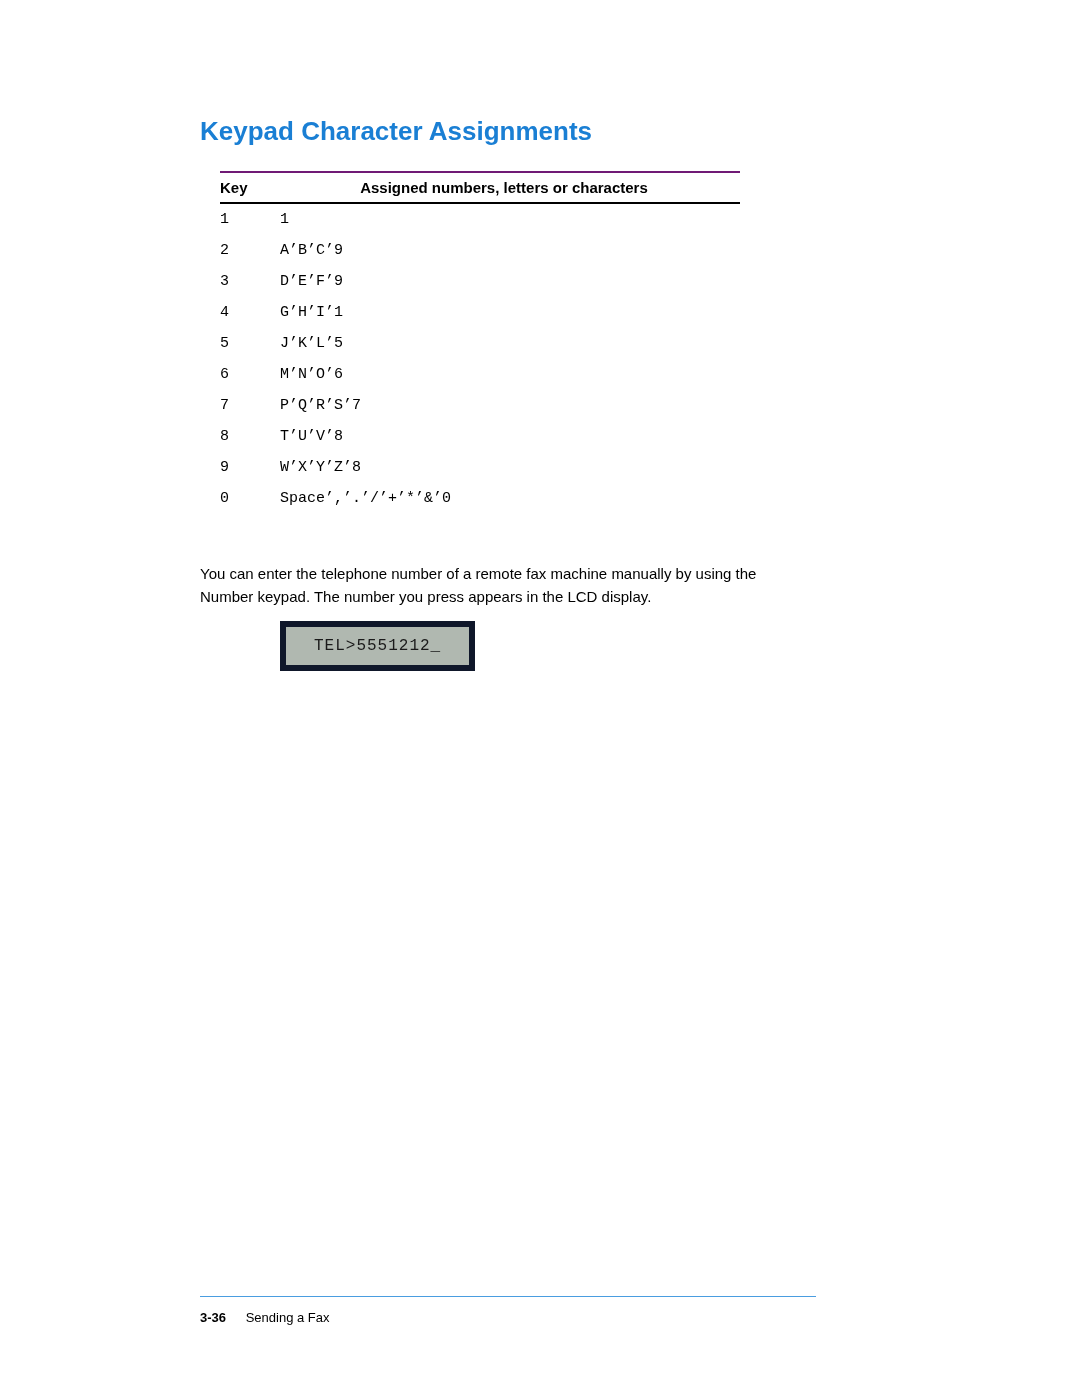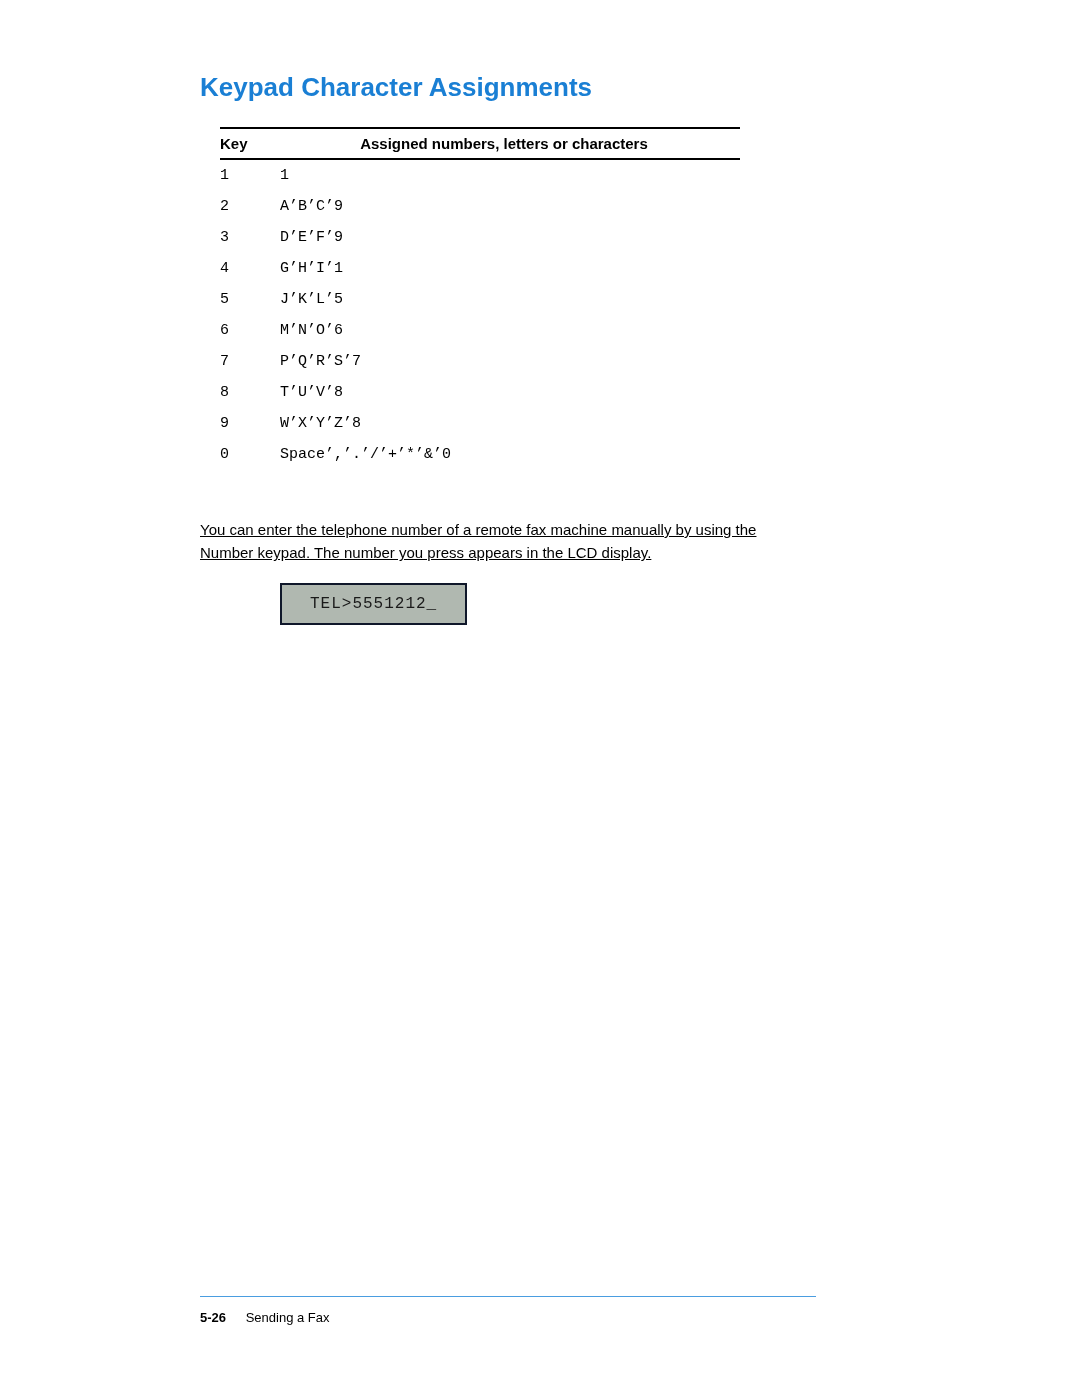--- a/index.html
+++ b/index.html
@@ -12,21 +12,21 @@
       background: #ffffff;
       font-family: 'Times New Roman', Times, serif;
       width: 1080px;
       min-height: 1397px;
       position: relative;
     }
 
     .page {
       width: 1016px;
       min-height: 1397px;
-      padding: 72px 200px 80px 200px;
+      padding: 116px 200px 80px 200px;
       position: relative;
     }
 
     .section-title {
       color: #1a7fd4;
       font-size: 26px;
       font-weight: bold;
       font-family: Arial, sans-serif;
       margin-bottom: 24px;
     }
@@ -35,21 +35,21 @@
       margin-bottom: 48px;
     }
 
     table {
       border-collapse: collapse;
       width: 520px;
       margin-left: 20px;
     }
 
     thead tr {
-      border-top: 2px solid #000000;
+      border-top: 2px solid #701a75;
       border-bottom: 2px solid #000;
     }
 
     thead th {
       font-family: Arial, sans-serif;
       font-weight: bold;
       font-size: 15px;
       padding: 6px 12px 6px 0;
       text-align: center;
     }
@@ -75,29 +75,28 @@
 
     .section-entering {
       margin-top: 16px;
     }
 
     .body-text {
       font-family: Arial, sans-serif;
       font-size: 15px;
       line-height: 1.55;
       color: #000;
-      margin-bottom: 18px;
+      margin-bottom: 12px;
       max-width: 600px;
-      text-decoration: underline;
     }
 
     .lcd-display {
       display: inline-block;
       background: #b0b8b0;
-      border: 2px solid #0f172a;
+      border: 6px solid #0f172a;
       padding: 10px 28px;
       font-family: 'Courier New', Courier, monospace;
       font-size: 16px;
       color: #1a1a1a;
       letter-spacing: 1px;
       margin-left: 80px;
     }
 
     .footer-rule {
       position: absolute;
@@ -183,17 +182,17 @@
 
   <div class="section-entering">
 
     <p class="body-text">You can enter the telephone number of a remote fax machine manually by using the Number keypad.  The number you press appears in the LCD display.</p>
 
     <div class="lcd-display">TEL&gt;5551212_</div>
   </div>
 
   <div class="footer-rule"></div>
   <div class="footer-text">
-    <span class="footer-page">5-26</span>
+    <span class="footer-page">3-36</span>
     <span>Sending a Fax</span>
   </div>
 
 </div>
 
 </body></html>

